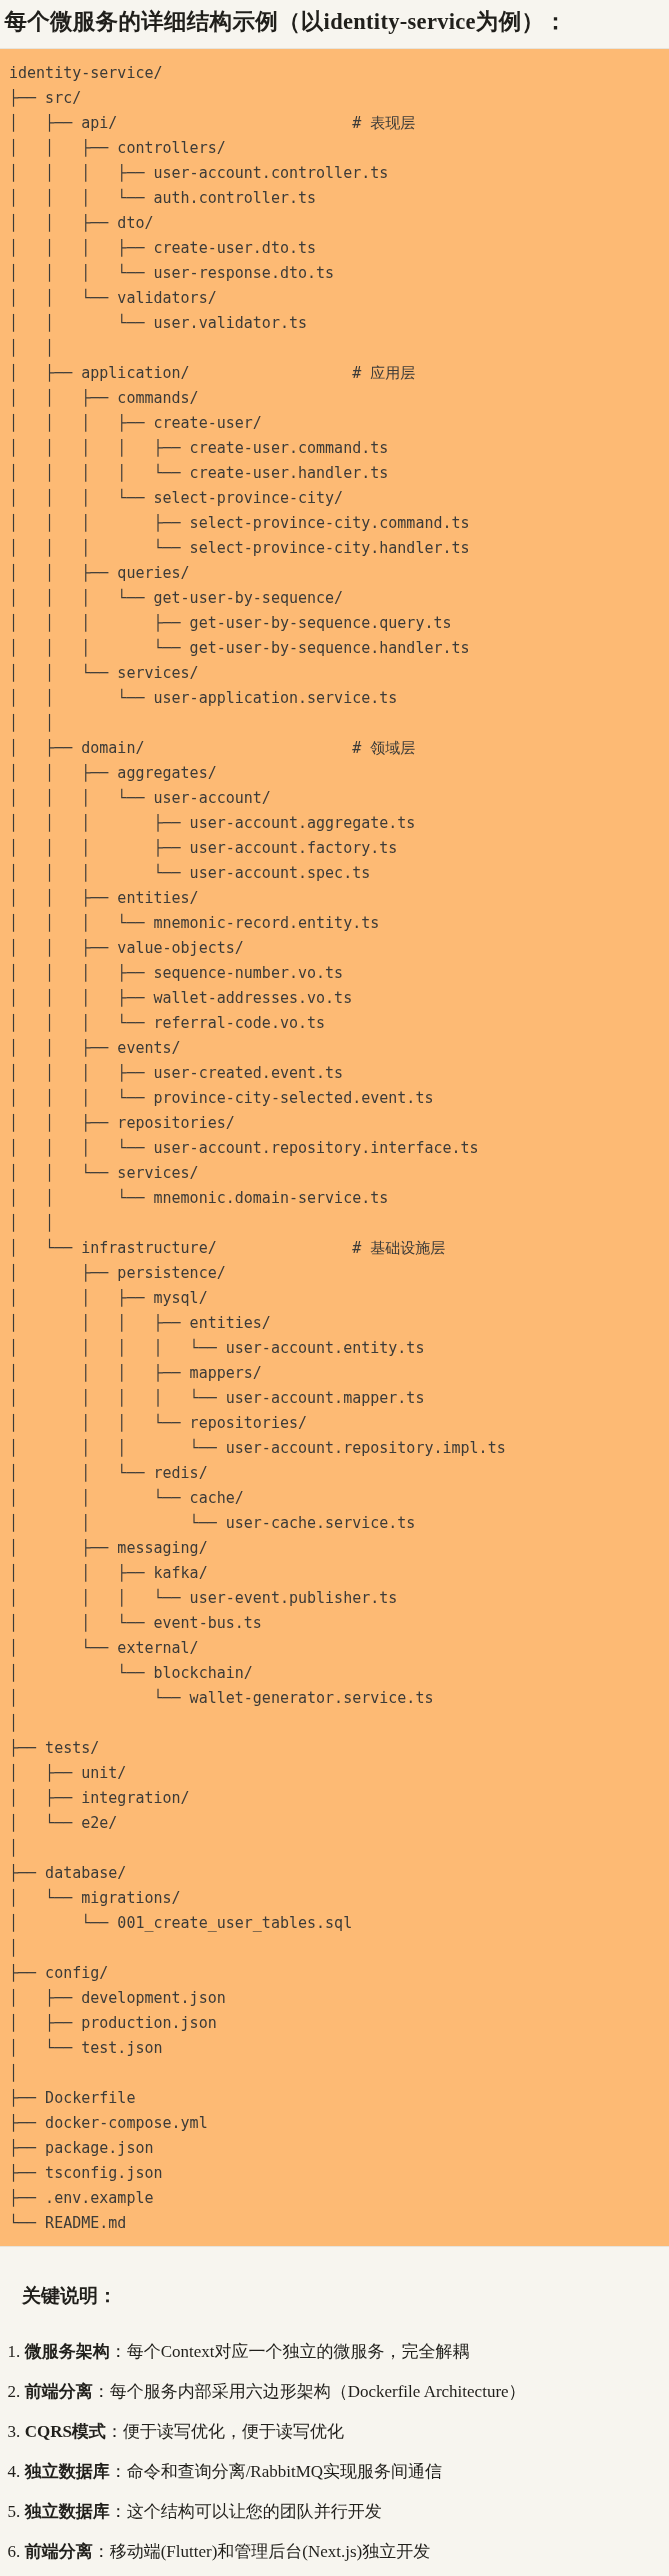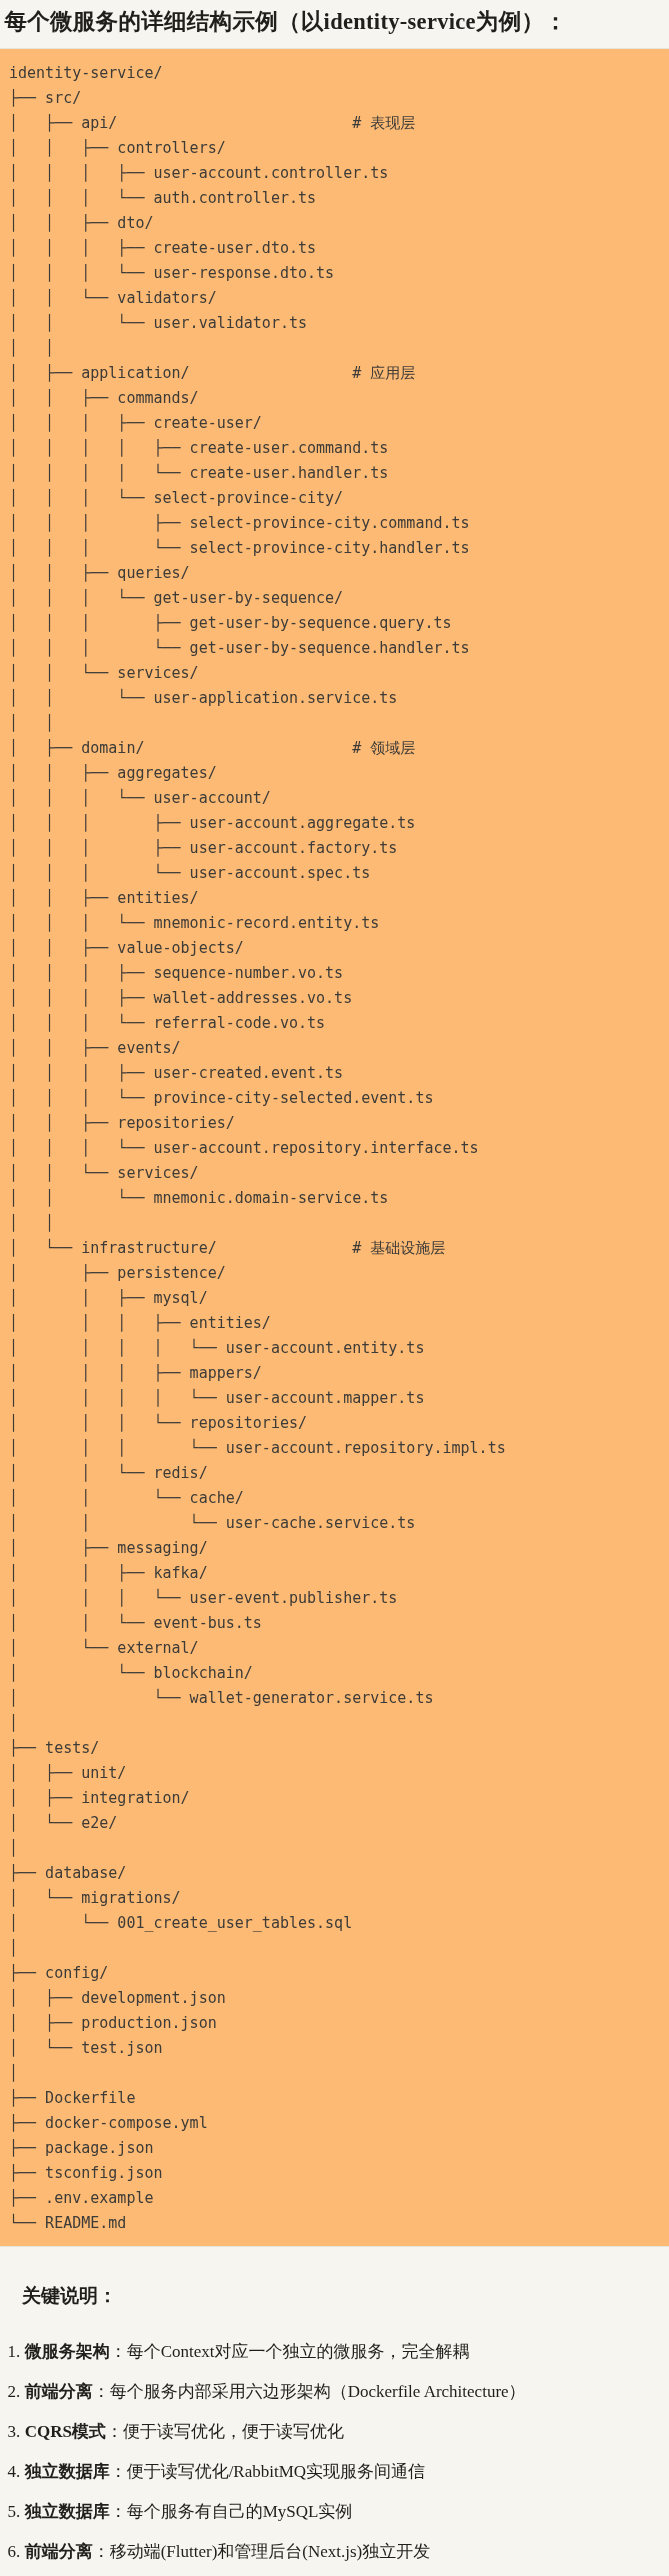--- a/index.html
+++ b/index.html
@@ -168,25 +168,25 @@
 
   <div class="note-item">
     <span class="note-num">2.</span><span class="note-label">前端分离</span><span class="note-text">：每个服务内部采用六边形架构（Dockerfile Architecture）</span>
   </div>
 
   <div class="note-item">
     <span class="note-num">3.</span><span class="note-label">CQRS模式</span><span class="note-text">：便于读写优化，便于读写优化</span>
   </div>
 
   <div class="note-item">
-    <span class="note-num">4.</span><span class="note-label">独立数据库</span><span class="note-text">：便于读写优化/RabbitMQ实现服务间通信</span>
+    <span class="note-num">4.</span><span class="note-label">独立数据库</span><span class="note-text">：命令和查询分离/RabbitMQ实现服务间通信</span>
   </div>
 
   <div class="note-item">
-    <span class="note-num">5.</span><span class="note-label">独立数据库</span><span class="note-text">：每个服务有自己的MySQL实例</span>
+    <span class="note-num">5.</span><span class="note-label">独立数据库</span><span class="note-text">：这个结构可以让您的团队并行开发</span>
   </div>
 
   <div class="note-item">
     <span class="note-num">6.</span><span class="note-label">前端分离</span><span class="note-text">：移动端(Flutter)和管理后台(Next.js)独立开发</span>
   </div>
 
   <p class="closing-paragraph">这个结构可以让您的团队并行开发，每个Context可以由不同的小组负责，互不干扰。</p>
 </div>
 
 

